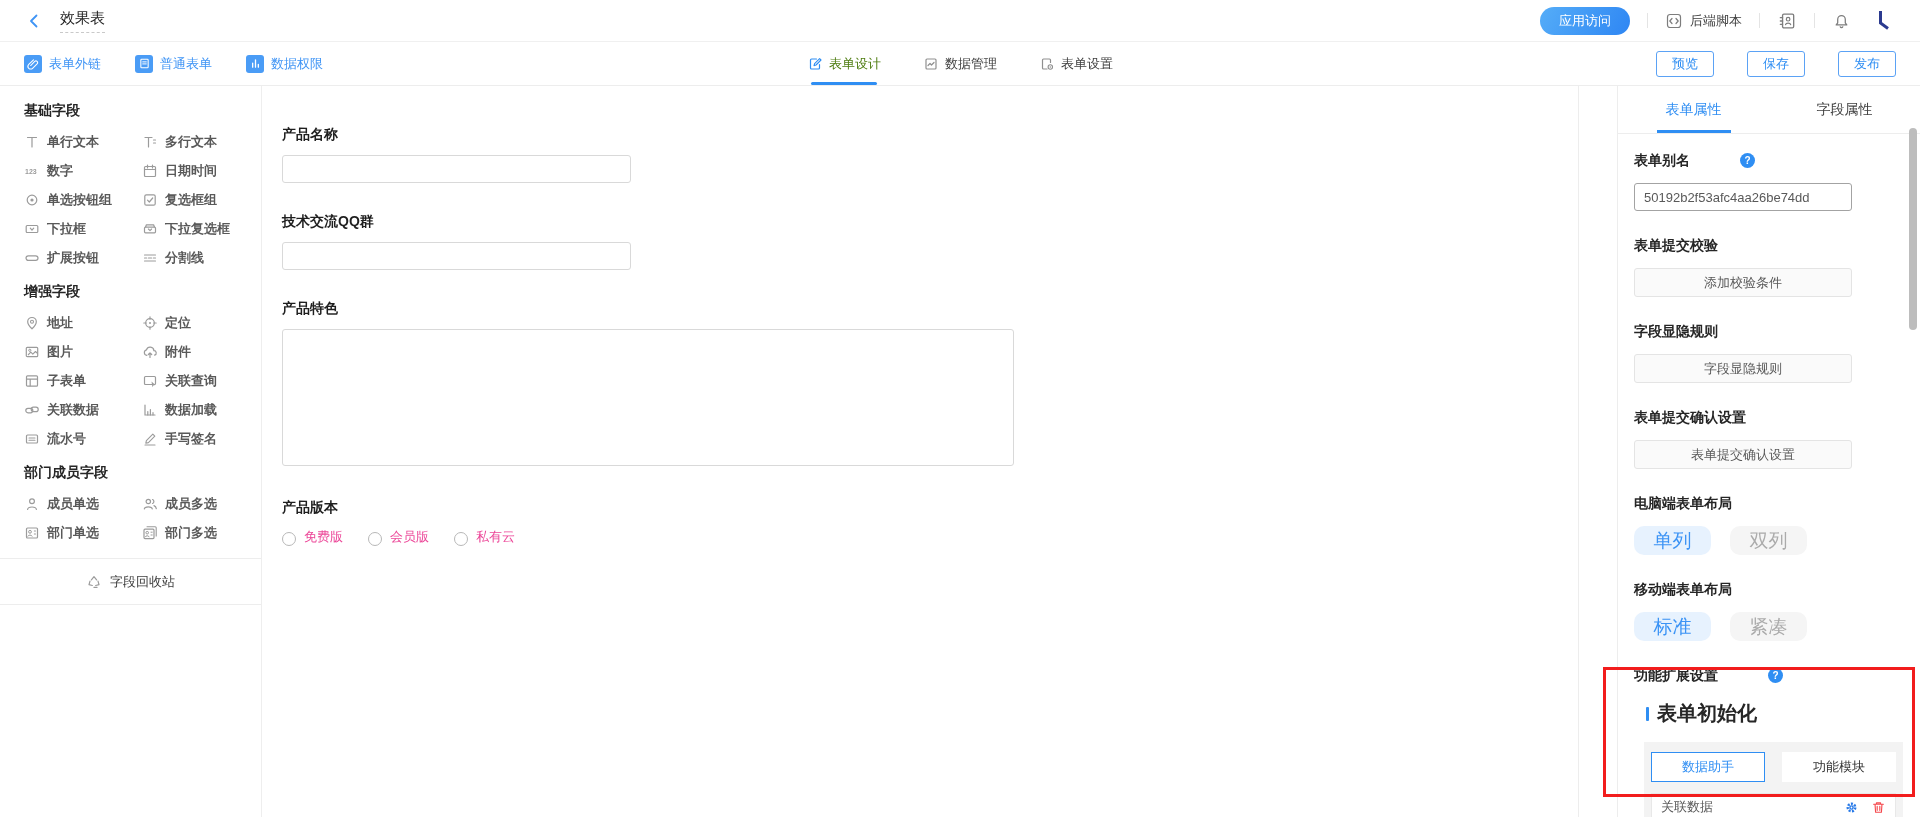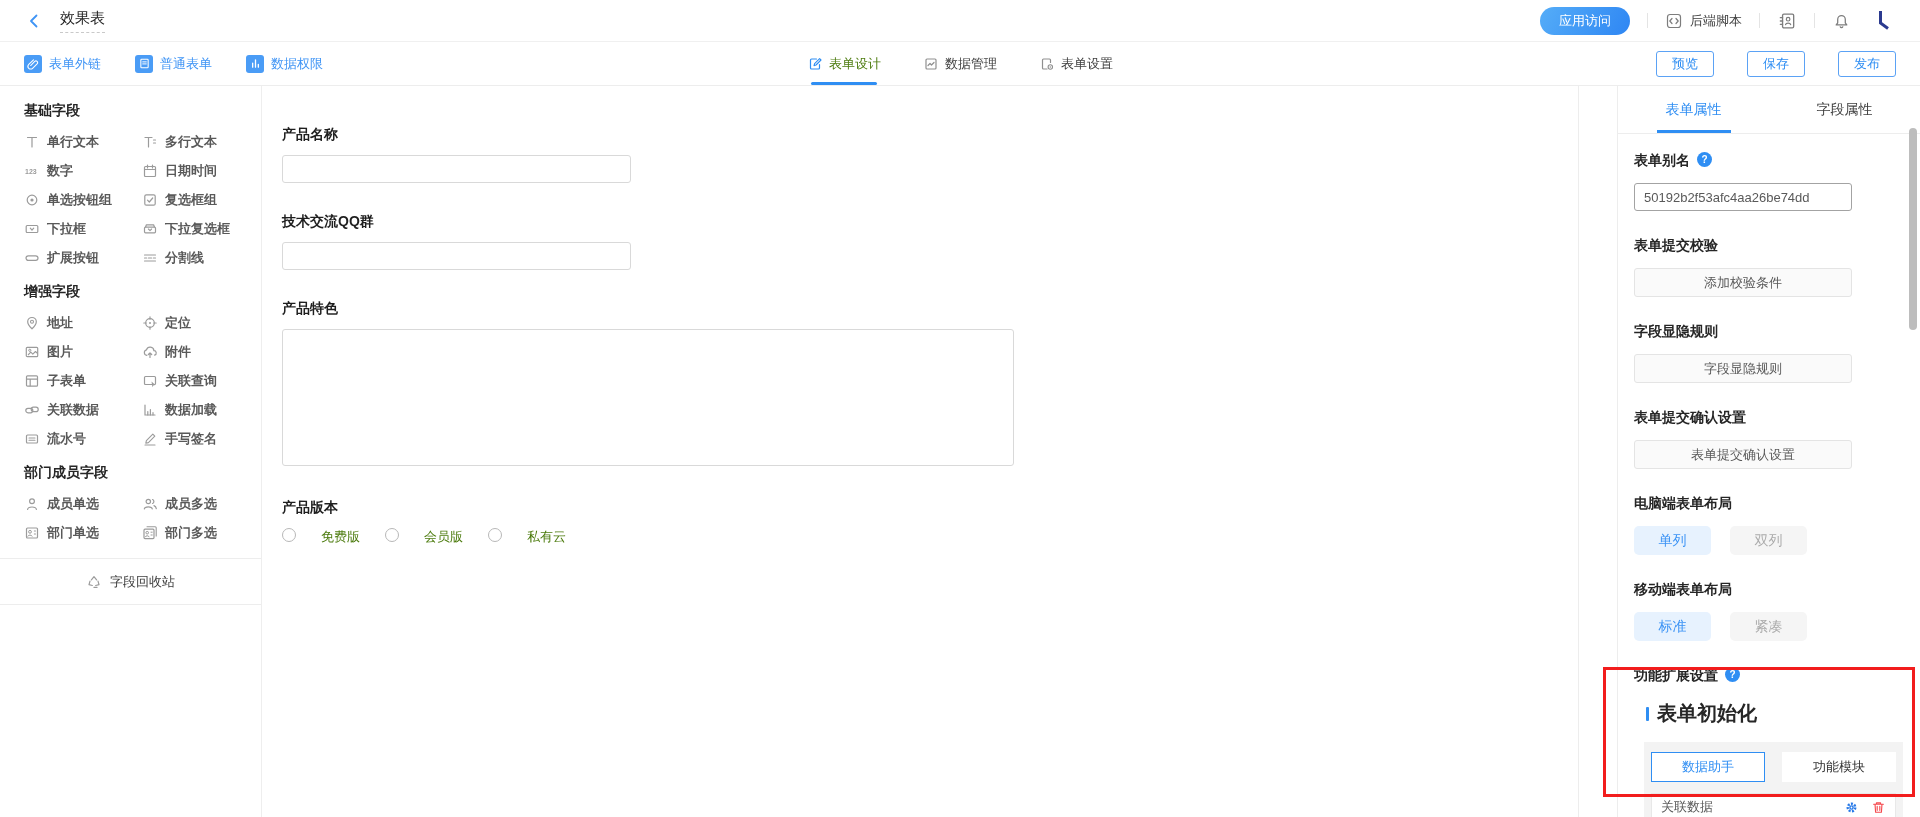--- a/index.html
+++ b/index.html
@@ -40,39 +40,39 @@
   .fi{width:16px;height:16px;color:#9b9b9b;flex:none;}
   .divider{height:1px;background:#ededed;}
   .recycle{height:45px;display:flex;align-items:center;justify-content:center;gap:8px;color:#404040;cursor:pointer;}
   
   .canvas{flex:1;border-right:1px solid #ededed;padding:40px 0 0 20px;box-sizing:border-box;}
   .cfield{margin-bottom:30px;}
   .clabel{font-size:14px;font-weight:700;color:#1f1f1f;margin-bottom:13px;line-height:16px;}
   .cinput{width:349px;height:28px;border:1px solid #d9d9d9;border-radius:3px;box-sizing:border-box;padding:0 8px;font-family:inherit;font-size:13px;}
   .ctextarea{width:732px;height:137px;border:1px solid #d9d9d9;border-radius:3px;box-sizing:border-box;padding:6px 8px;font-family:inherit;font-size:13px;resize:none;}
   .rgroup{display:flex;gap:25px;align-items:center;}
-  .ropt{display:flex;align-items:flex-start;gap:25px;color:#4d7c0f;cursor:pointer;}
+  .ropt{display:flex;align-items:flex-end;gap:8px;color:#ec4899;cursor:pointer;}
   .rad{width:14px;height:14px;border:1px solid #b8b8b8;border-radius:50%;background:#fff;box-sizing:border-box;flex:none;}
   .gutter{width:38px;flex:none;background:#fff;}
   
   .panel{width:302px;border-left:1px solid #ededed;flex:none;position:relative;box-sizing:content-box;}
   .ptabs{height:47px;border-bottom:1px solid #ededed;display:flex;}
   .ptab{flex:1;display:flex;align-items:center;justify-content:center;font-size:14px;color:#404040;cursor:pointer;position:relative;}
   .ptab.active{color:#2f8ef3;}
   .ptab.active::after{content:"";position:absolute;bottom:0;left:50%;transform:translateX(-50%);width:74px;height:3px;background:#2f8ef3;}
   .pbody{padding:18px 16px 0;}
-  .prop-label{font-size:14px;font-weight:700;color:#262626;margin:0 0 15px;line-height:16px;display:flex;align-items:flex-start;}
+  .prop-label{font-size:14px;font-weight:700;color:#262626;margin:0 0 15px;line-height:16px;display:flex;align-items:flex-end;gap:43px;}
   .prop-label.mt{margin-top:26px;}
   .help{width:15px;height:15px;border-radius:50%;background:#2f8ef3;color:#fff;font-size:10px;font-weight:700;
         display:inline-flex;align-items:center;justify-content:center;margin-left:7px;cursor:pointer;}
   .pinput{width:218px;height:28px;border:1px solid #a3a3a3;border-radius:3px;box-sizing:border-box;padding:0 9px;color:#595959;font-size:13px;font-family:inherit;}
   .pbtn{width:218px;height:29px;background:#fafafa;border:1px solid #e4e4e4;border-radius:3px;color:#595959;font-size:13px;
         display:flex;align-items:center;justify-content:center;cursor:pointer;box-sizing:border-box;font-family:inherit;}
   .chrow{display:flex;gap:19px;}
-  .choice{width:77px;height:29px;border-radius:5px;display:flex;align-items:center;justify-content:center;font-size:14px;cursor:pointer;}
+  .choice{width:77px;height:29px;border-radius:10px;display:flex;align-items:center;justify-content:center;font-size:19px;cursor:pointer;}
   .choice.on{background:#e7f2fe;color:#3b93f5;}
   .choice.off{background:#f5f5f5;color:#ababab;}
   .init-title{display:flex;align-items:center;font-size:20px;font-weight:700;color:#262626;margin:17px 12px 15px;}
   .init-title::before{content:"";width:3px;height:14px;background:#2f8ef3;margin-right:8px;border-radius:1px;}
   .init-box{margin-left:10px;width:259px;background:#f3f3f3;padding:10px 7px;box-sizing:border-box;}
   .itabs{display:flex;gap:17px;}
   .itab{width:120px;height:30px;background:#fff;display:flex;align-items:center;justify-content:center;font-size:13px;cursor:pointer;box-sizing:border-box;color:#333;}
   .itab.active{border:1px solid #2f8ef3;color:#2f8ef3;}
   .irow{margin-top:11px;height:28px;background:#fff;border:1px solid #e8e8e8;box-sizing:border-box;display:flex;align-items:center;padding:0 9px;color:#595959;}
   .irow .sp{flex:1;}

